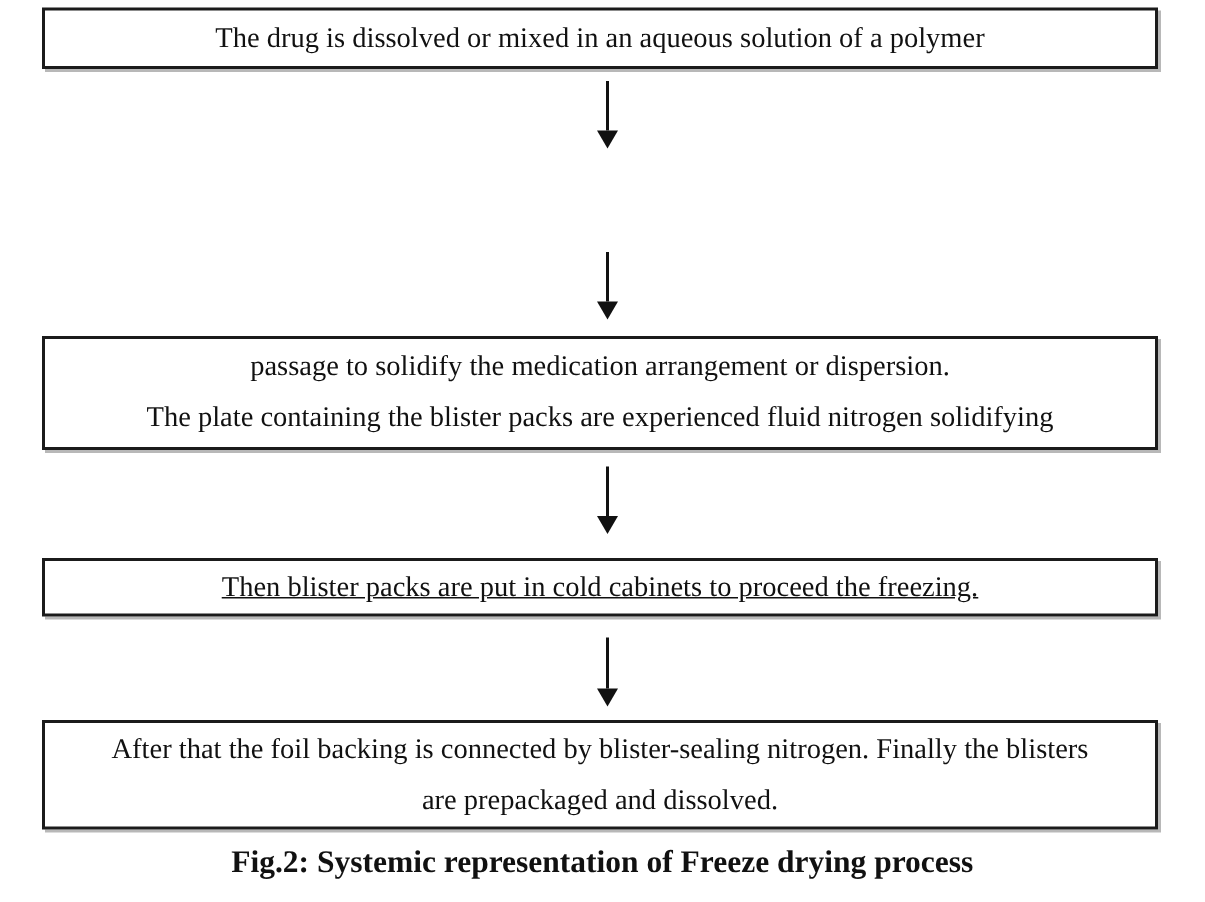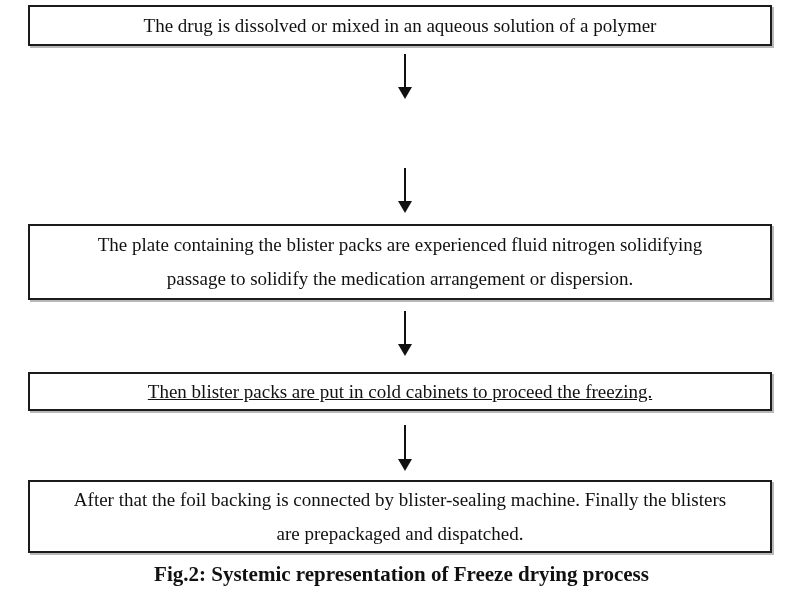--- a/index.html
+++ b/index.html
@@ -73,38 +73,38 @@
     <div class="head"></div>
   </div>
 
 
   <div id="a2" class="arrow">
     <div class="shaft"></div>
     <div class="head"></div>
   </div>
 
   <div id="b3" class="step-box">
+    <div class="line">passage to solidify the medication arrangement or dispersion.</div>
     <div class="line">The plate containing the blister packs are experienced fluid nitrogen solidifying</div>
-    <div class="line">passage to solidify the medication arrangement or dispersion.</div>
   </div>
 
   <div id="a3" class="arrow">
     <div class="shaft"></div>
     <div class="head"></div>
   </div>
 
   <div id="b4" class="step-box">
     <div class="line">Then blister packs are put in cold cabinets to proceed the freezing.</div>
   </div>
 
   <div id="a4" class="arrow">
     <div class="shaft"></div>
     <div class="head"></div>
   </div>
 
   <div id="b5" class="step-box">
-    <div class="line">After that the foil backing is connected by blister-sealing machine. Finally the blisters</div>
-    <div class="line">are prepackaged and dispatched.</div>
+    <div class="line">After that the foil backing is connected by blister-sealing nitrogen. Finally the blisters</div>
+    <div class="line">are prepackaged and dissolved.</div>
   </div>
 
   <div class="caption">Fig.2: Systemic representation of Freeze drying process</div>
 
 </div>
 
 </body></html>

